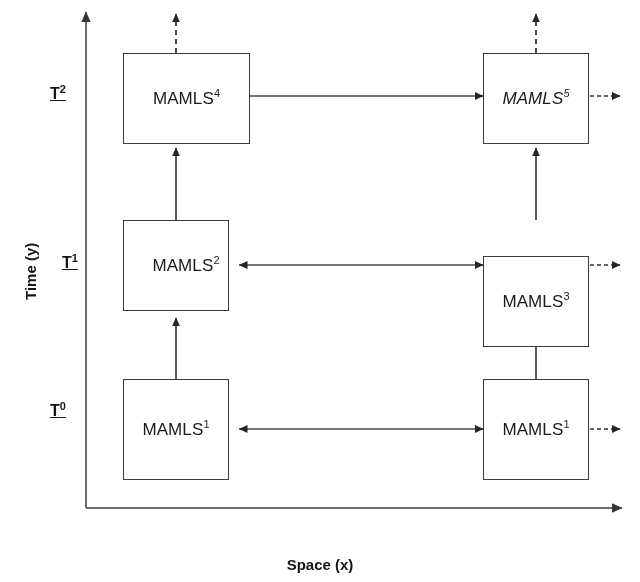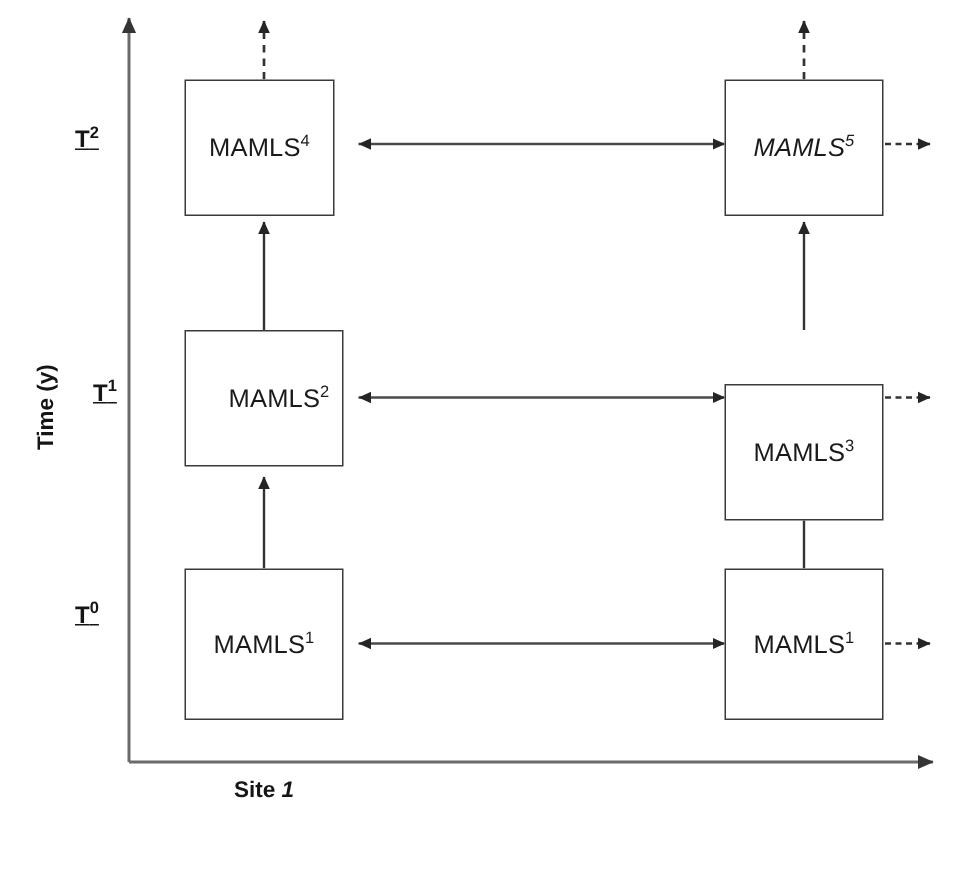--- a/index.html
+++ b/index.html
@@ -131,21 +131,21 @@
       <line x1="239" y1="429" x2="483" y2="429" stroke="#4a4a4a" stroke-width="1.6" marker-start="url(#arrowSolidStart)" marker-end="url(#arrowSolid)"></line>
     </g>
 
     <g>
       <line x1="590" y1="96" x2="620" y2="96" stroke="#333333" stroke-width="1.7" stroke-dasharray="4,3" marker-end="url(#arrowSolid)"></line>
       <line x1="590" y1="265" x2="620" y2="265" stroke="#333333" stroke-width="1.7" stroke-dasharray="4,3" marker-end="url(#arrowSolid)"></line>
       <line x1="590" y1="429" x2="620" y2="429" stroke="#333333" stroke-width="1.7" stroke-dasharray="4,3" marker-end="url(#arrowSolid)"></line>
     </g>
   </svg>
 
-  <div class="node-box" style="left:123px; top:53px; width:100px; height:91px;">
+  <div class="node-box" style="left:123px; top:53px; width:127px; height:91px;">
     <span class="node-label">
       <span>MAMLS</span><sup>4</sup>
     </span>
   </div>
 
   <div class="node-box" style="left:483px; top:53px; width:106px; height:91px;font-style:italic;">
     <span class="node-label">
       <span>MAMLS</span><sup>5</sup>
     </span>
   </div>
@@ -179,18 +179,16 @@
   </div>
   <div class="tick-label" style="left:62px; top:254px;">
     <span>T</span><sup>1</sup>
   </div>
   <div class="tick-label" style="left:50px; top:402px;">
     <span>T</span><sup>0</sup>
   </div>
 
   <div class="axis-title" id="y-axis-title" style="left:22px; top:300px;">Time (y)</div>
 
-  <div class="site-label" style="left:121px; top:518px; width:110px;">
-    <span>Site </span><em>1</em>
-  </div>
 
+  <div class="axis-title" style="left:0px; top:556px; width:640px; text-align:center;">Space (x)</div>
 
 </div>
 
 </body></html>

